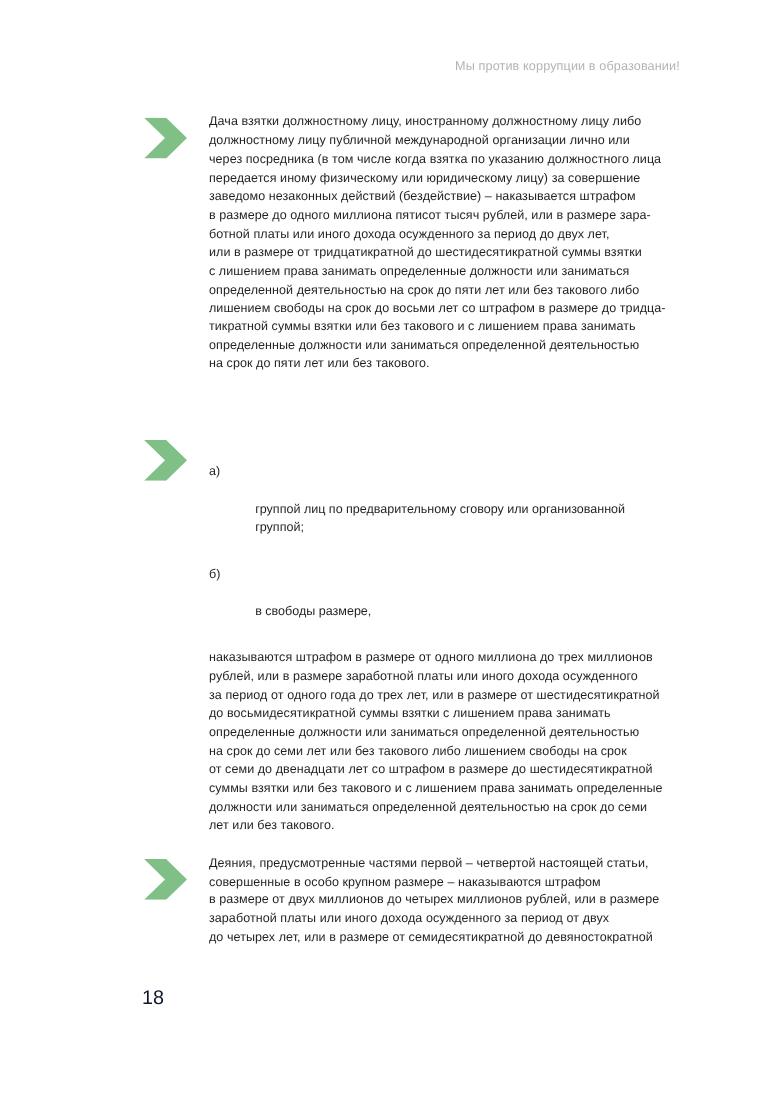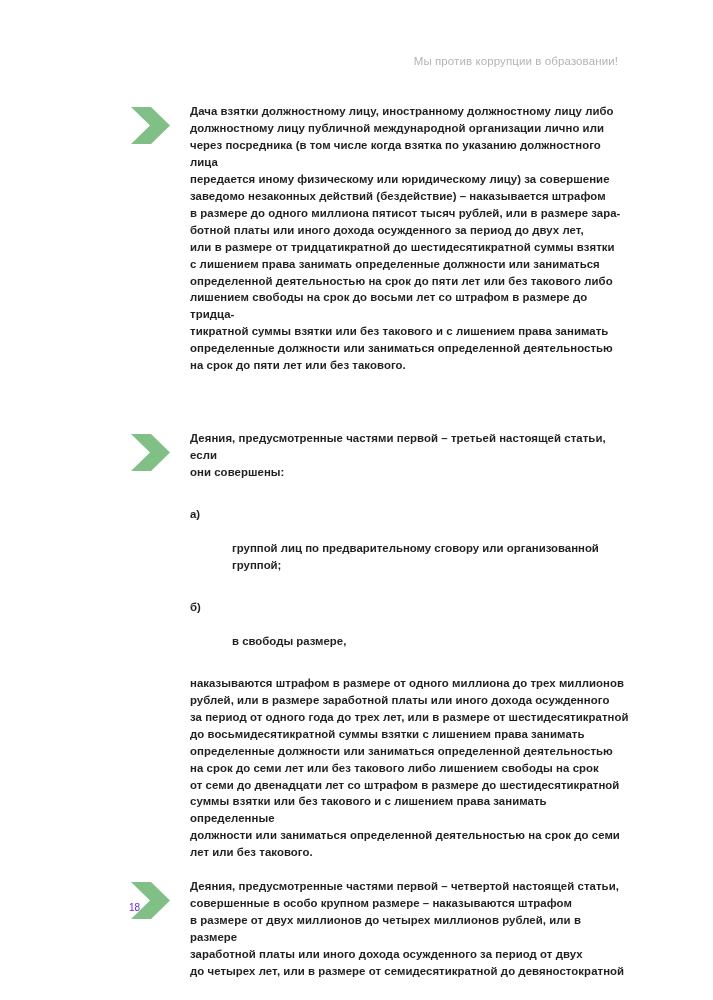--- a/index.html
+++ b/index.html
@@ -38,21 +38,20 @@
     position: absolute;
     left: 129px;
     top: 103px;
     width: 500px;
   }
 
   .block {
     position: relative;
     padding-left: 61px;
     box-sizing: border-box;
-    font-weight: bold;
   }
 
   .arrow-bullet {
     position: absolute;
     left: 0;
     top: 4px;
     width: 42px;
     height: 37px;
     display: block;
   }
@@ -93,23 +92,23 @@
   }
   .gap-s  { height: 17px; }
   .gap-m  { height: 25px; }
   .gap-xl { height: 56px; }
 
   
   .folio {
     position: absolute;
     left: 129px;
     top: 899px;
-    font-size: 10px;
+    font-size: 18px;
     line-height: 17px;
-    color: #6d28d9;
+    color: #0f172a;
   }
 </style>
 </head>
 <body>
 
 <div class="page">
 
   <div class="running-header">Мы против коррупции в образовании!</div>
 
   <div class="content">
@@ -138,22 +137,20 @@
 
     <div class="gap-xl"></div>
 
     <div class="block">
       <span class="arrow-bullet">
         <svg width="42" height="37" viewBox="0 0 42 37" xmlns="http://www.w3.org/2000/svg">
           <polygon points="2,0 22,0 41,18.5 22,37 2,37 21,18.5" fill="#80bf85"></polygon>
         </svg>
       </span>
 
-      <p class="para">Деяния, предусмотренные частями первой – третьей настоящей статьи, если
-они совершены:</p>
 
       <div class="gap-m"></div>
 
       <ul class="sub-list">
         <li class="sub-item">
           <span class="marker">а)</span>
           <span>группой лиц по предварительному сговору или организованной
 группой;</span>
         </li>
 

